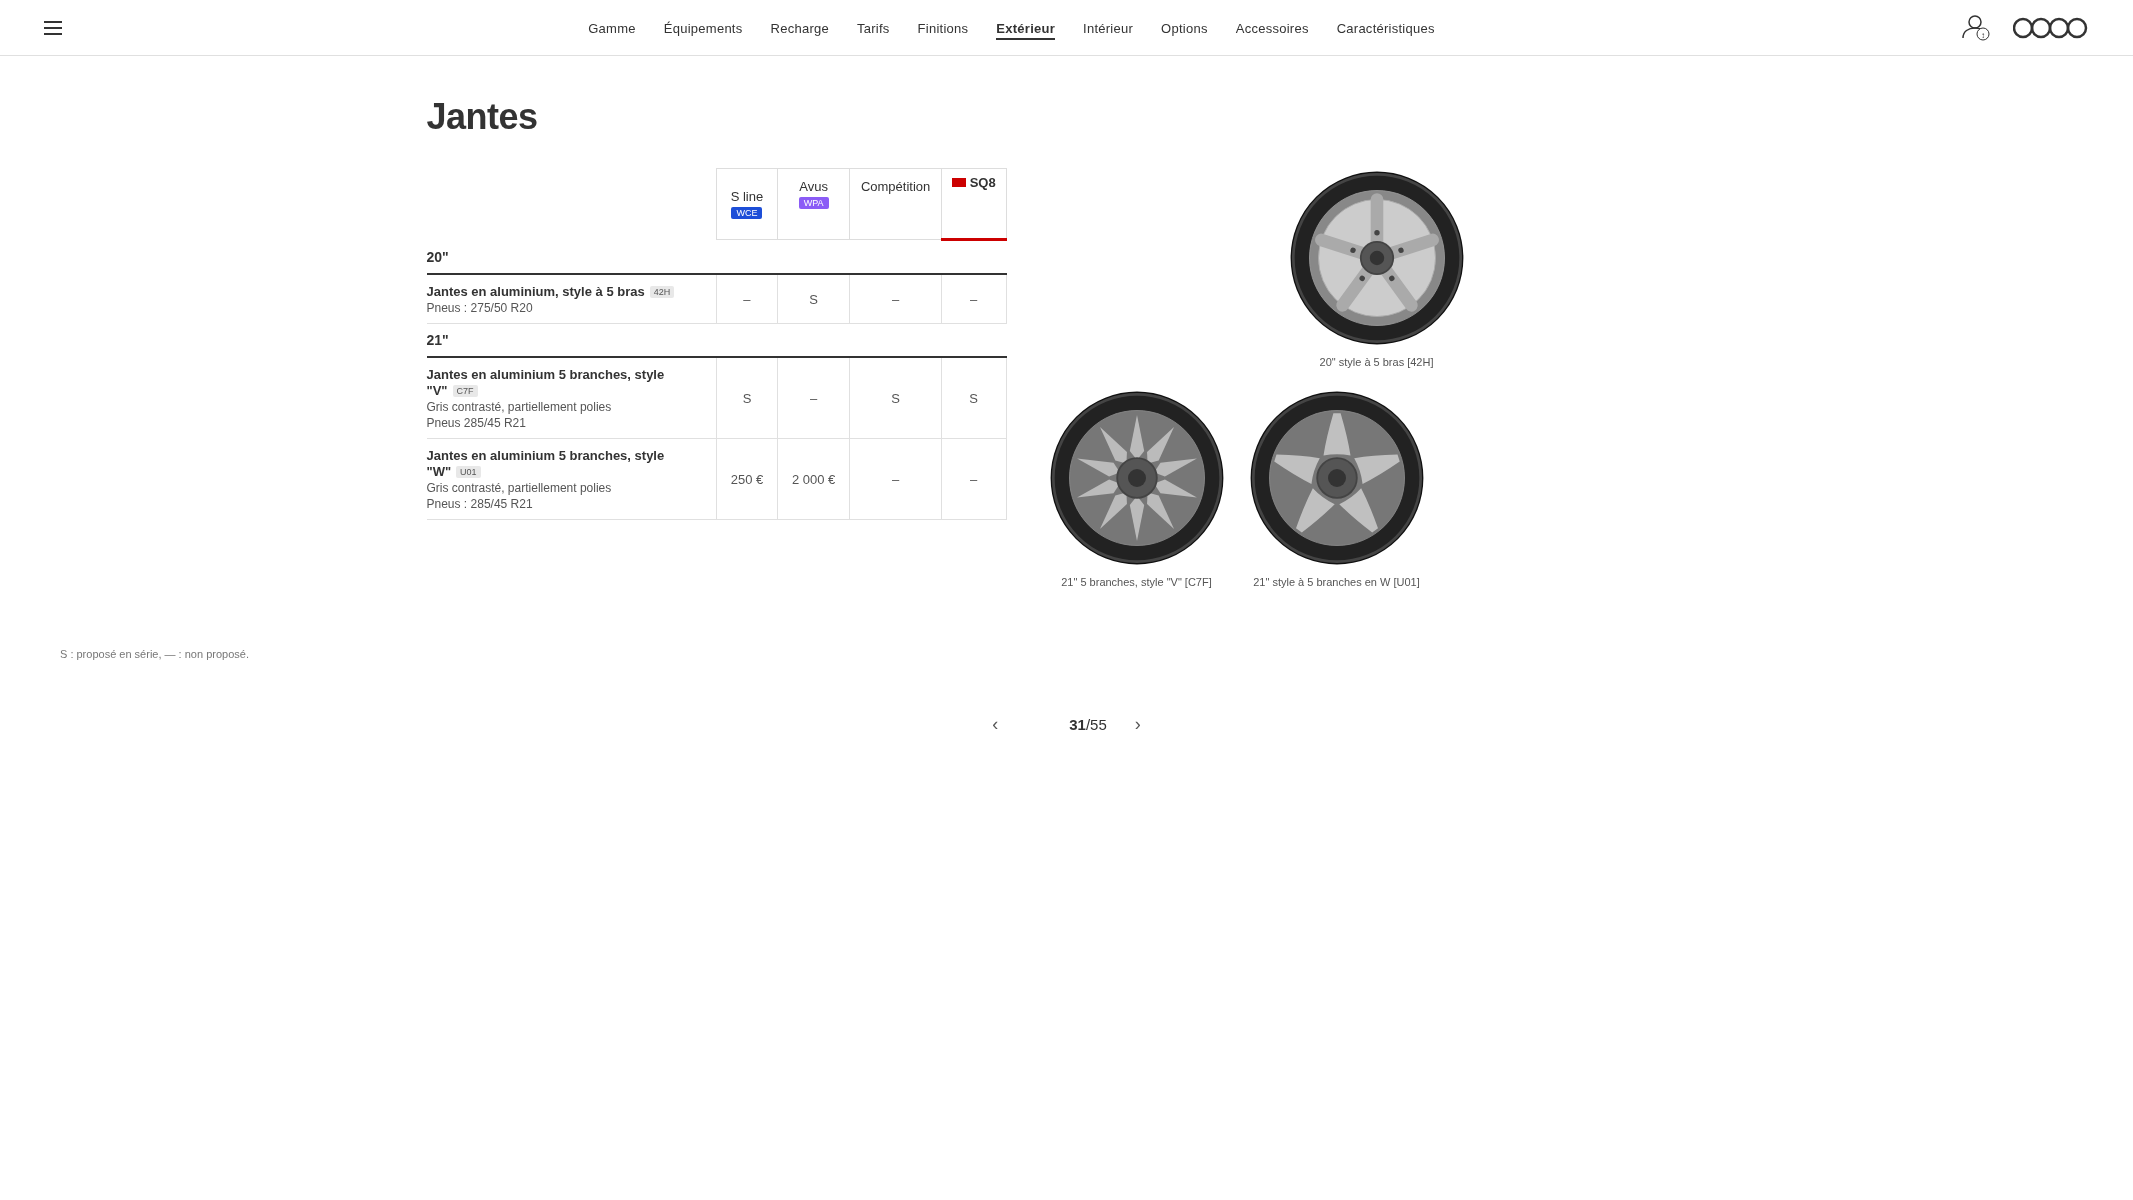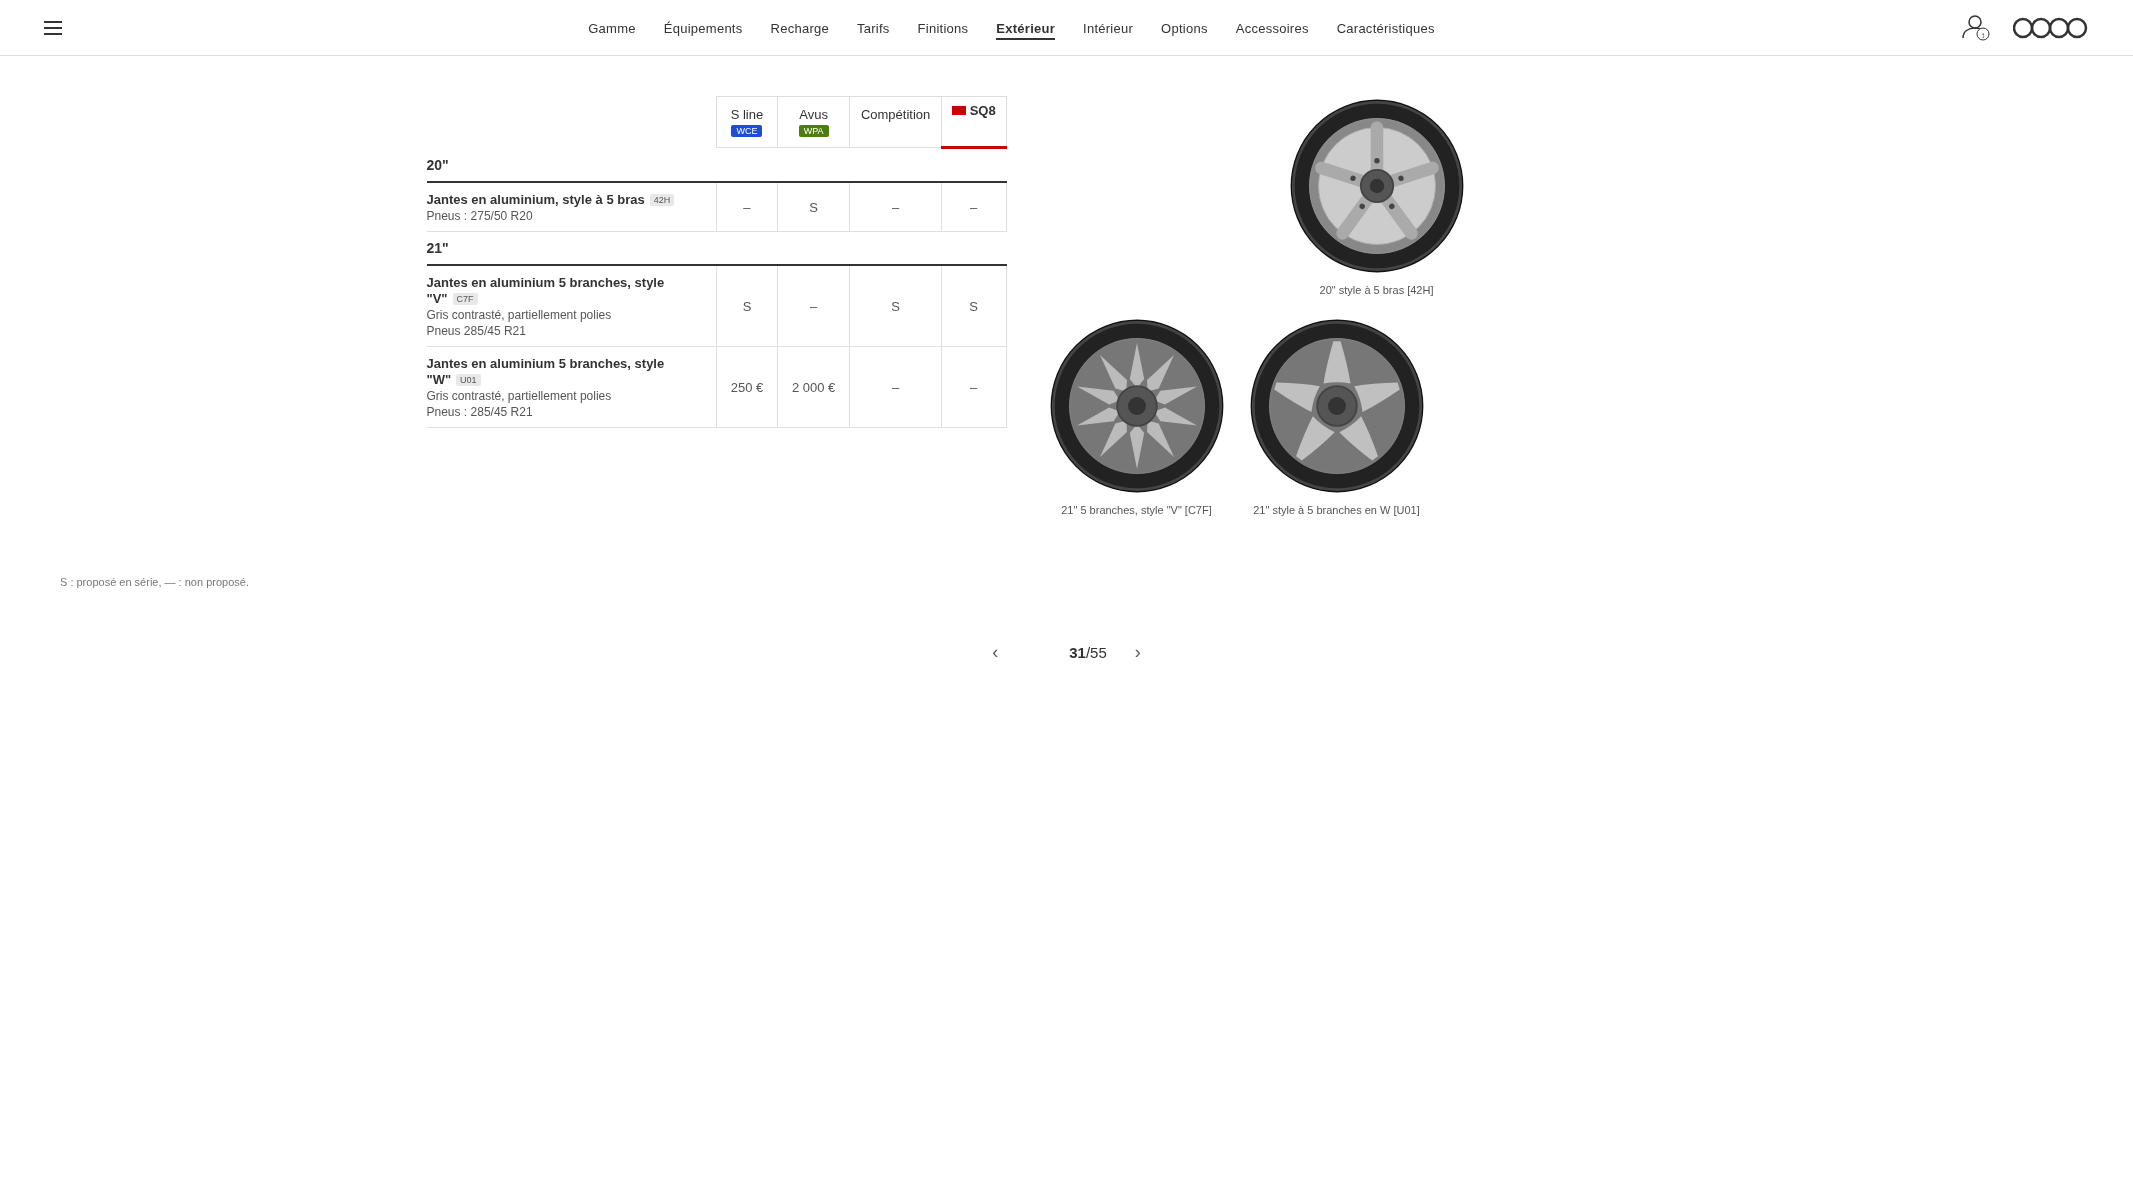--- a/index.html
+++ b/index.html
@@ -173,38 +173,39 @@
         <circle cx="10" cy="14" r="9" stroke="#333" stroke-width="2.5" fill="none"></circle>
         <circle cx="28" cy="14" r="9" stroke="#333" stroke-width="2.5" fill="none"></circle>
         <circle cx="46" cy="14" r="9" stroke="#333" stroke-width="2.5" fill="none"></circle>
         <circle cx="64" cy="14" r="9" stroke="#333" stroke-width="2.5" fill="none"></circle>
       </svg>
     </div>
   </div>
 </nav>
 
 <div class="main-content">
+  <h1 class="page-title">Jantes</h1>
 
   <div class="content-layout">
 
     <div class="left-panel">
       <table class="config-table" id="config-table">
         <thead>
           <tr id="table-header">
           <th style="width: 290px; border: none;"></th>
-              <th style="text-align: center; border-width: 1px; border-style: solid; border-color: rgb(221, 221, 221); padding: 10px 8px;">
+              <th style="text-align: center; border-width: 1px; border-style: solid; border-color: rgb(221, 221, 221); padding: 20px 8px;">
                 <div style="display: flex; flex-direction: column; align-items: center;">
                   <span style="font-weight: normal;">S line</span>
                   <span style="background: #1d4ed8; color: rgb(255, 255, 255); font-size: 9px; padding: 1px 5px; border-radius: 2px; margin-top: 3px;">WCE</span>
                 </div>
               </th>
               <th style="text-align: center; border-width: 1px; border-style: solid; border-color: rgb(221, 221, 221); padding: 10px 8px;">
                 <div style="display: flex; flex-direction: column; align-items: center;">
                   <span style="font-weight: normal;">Avus</span>
-                  <span style="background: #4d7c0f; color: rgb(255, 255, 255); font-size: 9px; padding: 1px 5px; border-radius: 2px; margin-top: 3px;">WPA</span>
+                  <span style="background: #8b5cf6; color: rgb(255, 255, 255); font-size: 9px; padding: 1px 5px; border-radius: 2px; margin-top: 3px;">WPA</span>
                 </div>
               </th>
               <th style="text-align: center; border-width: 1px; border-style: solid; border-color: rgb(221, 221, 221); padding: 10px 8px;">
                 <div style="display: flex; flex-direction: column; align-items: center;">
                   <span style="font-weight: normal;">Compétition</span>
                 </div>
               </th>
               <th style="text-align: center; border-width: 1px 1px 3px; border-style: solid; border-color: rgb(221, 221, 221) rgb(221, 221, 221) rgb(204, 0, 0); padding: 6px 8px;">
                 <div style="display: flex; align-items: center; justify-content: center; gap: 4px;">
                   <span style="display: inline-block; width: 14px; height: 9px; background: rgb(204, 0, 0);"></span>

